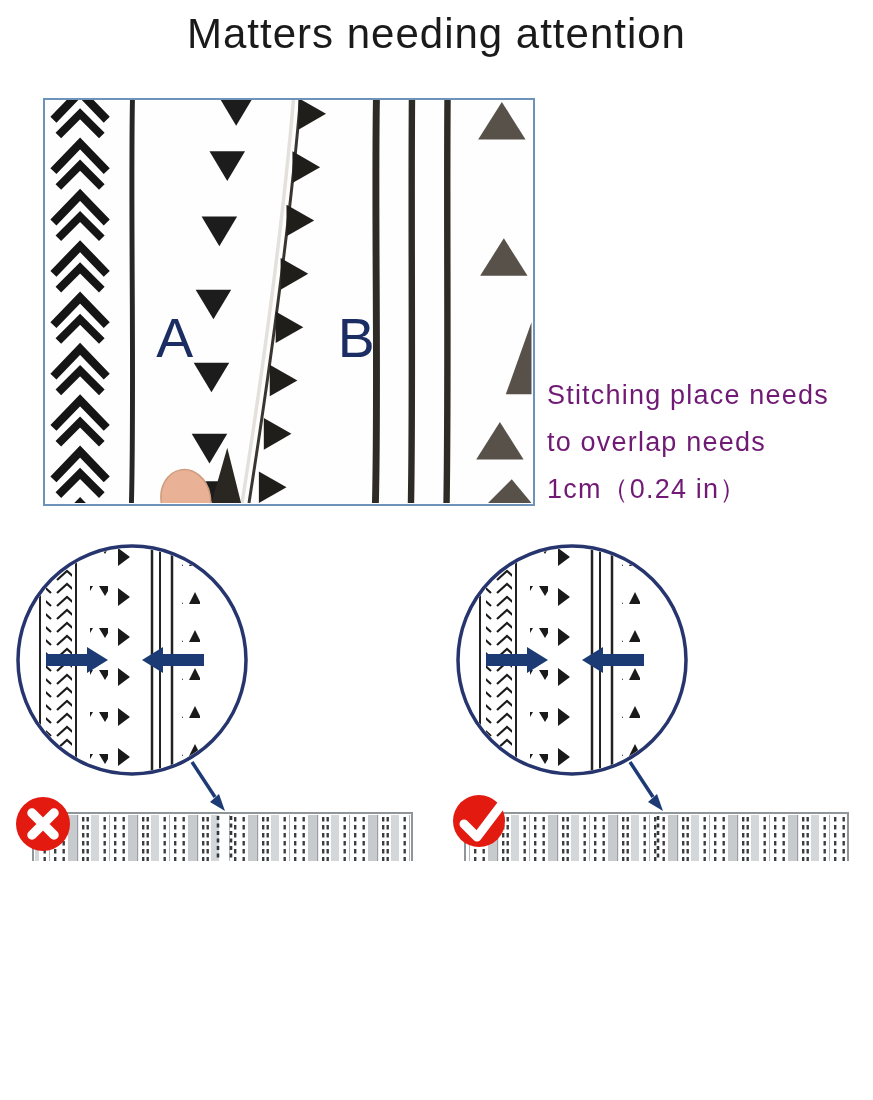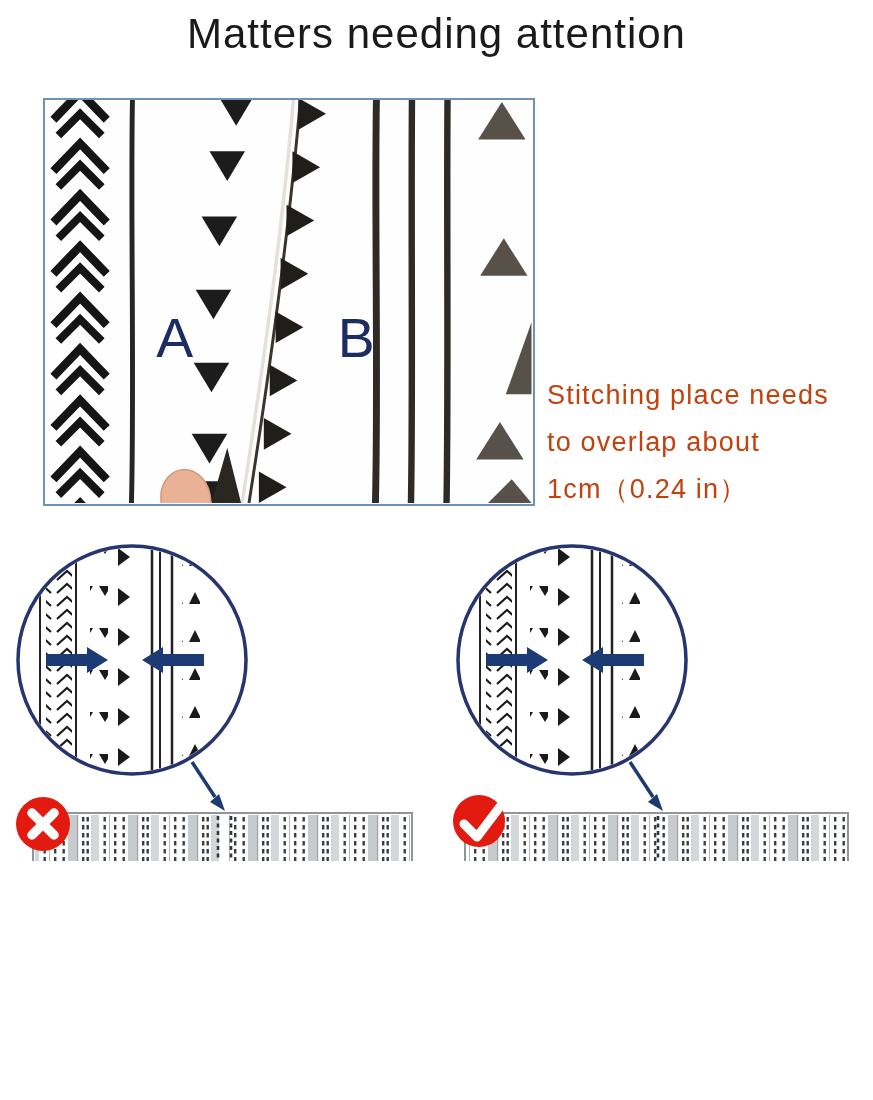--- a/index.html
+++ b/index.html
@@ -4,21 +4,21 @@
 <style>
   html,body{margin:0;padding:0;background:#fff;}
   .page{position:relative;width:873px;height:861px;background:#ffffff;overflow:hidden;
         font-family:"Liberation Sans",sans-serif;}
   .title{position:absolute;top:10px;left:0;width:100%;margin:0;text-align:center;
          font-size:42px;font-weight:400;color:#1a1a1a;letter-spacing:1px;}
   .photo{position:absolute;left:43px;top:98px;width:492px;height:408px;
          border:2.5px solid #6e93bb;box-sizing:border-box;overflow:hidden;background:#fefefe;}
   .photo svg{display:block;}
   .note{position:absolute;left:547px;top:372px;width:310px;
-        font-size:27px;line-height:47px;color:#c2410c;letter-spacing:1.2px;font-weight:500;}
+        font-size:27px;line-height:47px;color:#701a75;letter-spacing:1.2px;font-weight:500;}
   .lower{position:absolute;left:0;top:520px;}
   .ptext{fill:#1b2d63;font-family:"Liberation Sans",sans-serif;font-size:56px;}
 </style>
 </head>
 <body>
 
 <div class="page">
 
   <h1 class="title">Matters needing attention</h1>
 
@@ -95,21 +95,21 @@
         <ellipse cx="142" cy="404" rx="25" ry="30" fill="#e9b195" stroke="#d09a7c" stroke-width="1.5" transform="rotate(-10 142 404)"></ellipse>
       </g>
 
       <text class="ptext" x="112" y="260">A</text>
       <text class="ptext" x="296" y="260">B</text>
     </svg>
   </div>
 
   <div class="note">
     <div>Stitching place needs</div>
-    <div>to overlap about</div>
+    <div>to overlap needs</div>
     <div>1cm（0.24 in）</div>
   </div>
 
   <svg class="lower" width="873" height="580" viewBox="0 0 873 580">
     <defs>
       <clipPath id="magClip">
           <circle cx="0" cy="0" r="112"></circle>
         </clipPath>
 
       <pattern id="chevMini" width="26" height="13" patternUnits="userSpaceOnUse">

